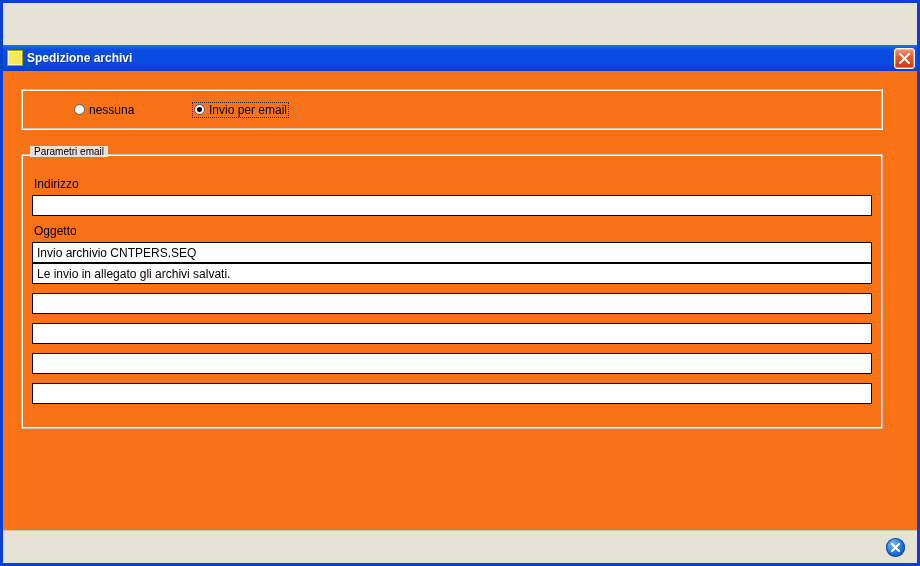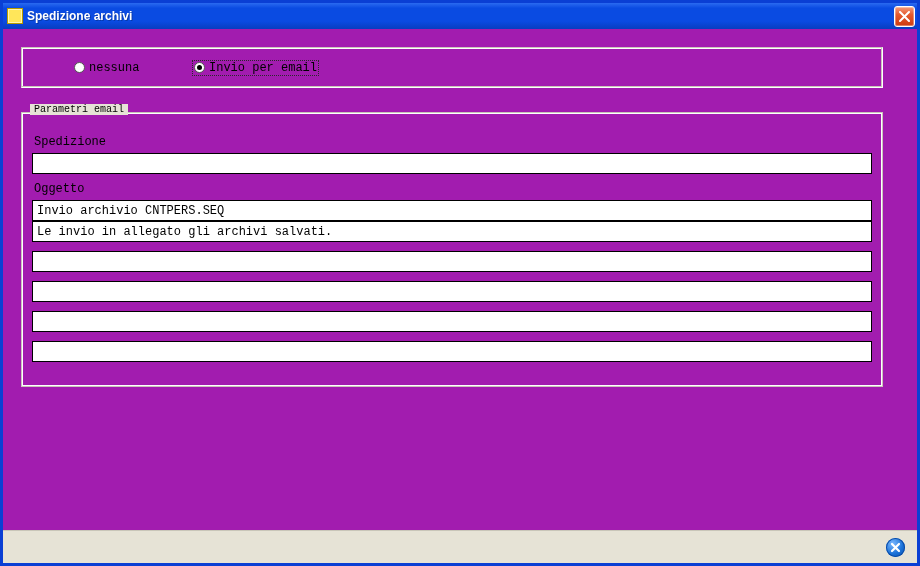--- a/index.html
+++ b/index.html
@@ -24,20 +24,21 @@
   .titlebar {
     height: 26px;
     background: linear-gradient(to bottom, #2a6af0 0%, #0a4be2 20%, #0a4be2 70%, #083dc0 100%);
     display: flex;
     align-items: center;
     padding: 0 2px 0 4px;
     color: #fff;
     font-weight: bold;
     font-size: 12px;
     position: relative;
+    margin-top: 42px;
   }
   .titlebar .app-icon {
     width: 16px;
     height: 16px;
     background: #ffe65a;
     border: 1px solid #b89b00;
     margin-right: 4px;
     box-shadow: inset 0 0 0 1px #fff6b0;
   }
   .titlebar .title-text { flex: 1; text-shadow: 1px 1px 0 rgba(0,0,0,0.25); }
@@ -50,24 +51,23 @@
     display: flex;
     align-items: center;
     justify-content: center;
     cursor: pointer;
     box-shadow: inset 0 0 0 1px rgba(255,255,255,0.35);
   }
   .titlebar .close-btn svg { display:block; }
 
   .client-area {
     flex: 1;
-    background: #a21caf;
+    background: #f97316;
     position: relative;
     padding: 18px 34px 10px 18px;
-    font-family: Liberation Mono, monospace;
   }
 
   .radio-row {
     border-top: 1px solid #c9c6b9;
     border-left: 1px solid #c9c6b9;
     border-right: 1px solid #fff;
     border-bottom: 1px solid #fff;
     box-shadow: inset -1px -1px 0 #c9c6b9, inset 1px 1px 0 #fff;
     height: 41px;
     display: flex;
@@ -181,21 +181,21 @@
               <span class="dot-inner"></span>
             </span>
           <span>Invio per email</span>
         </label>
       </div>
     </div>
 
     <div class="fieldset">
       <div class="legend">Parametri email</div>
 
-      <div class="field-label">Spedizione</div>
+      <div class="field-label">Indirizzo</div>
       <input class="text-input" type="text" value="" style="">
 
       <div class="field-label">Oggetto</div>
       <input class="text-input" type="text" value="Invio archivio CNTPERS.SEQ" style="">
 
       <div class="testo-stack">
         <input class="text-input" type="text" value="Le invio in allegato gli archivi salvati." style="">
         <input class="text-input" type="text" value="" style="">
         <input class="text-input" type="text" value="" style="">
         <input class="text-input" type="text" value="" style="">

